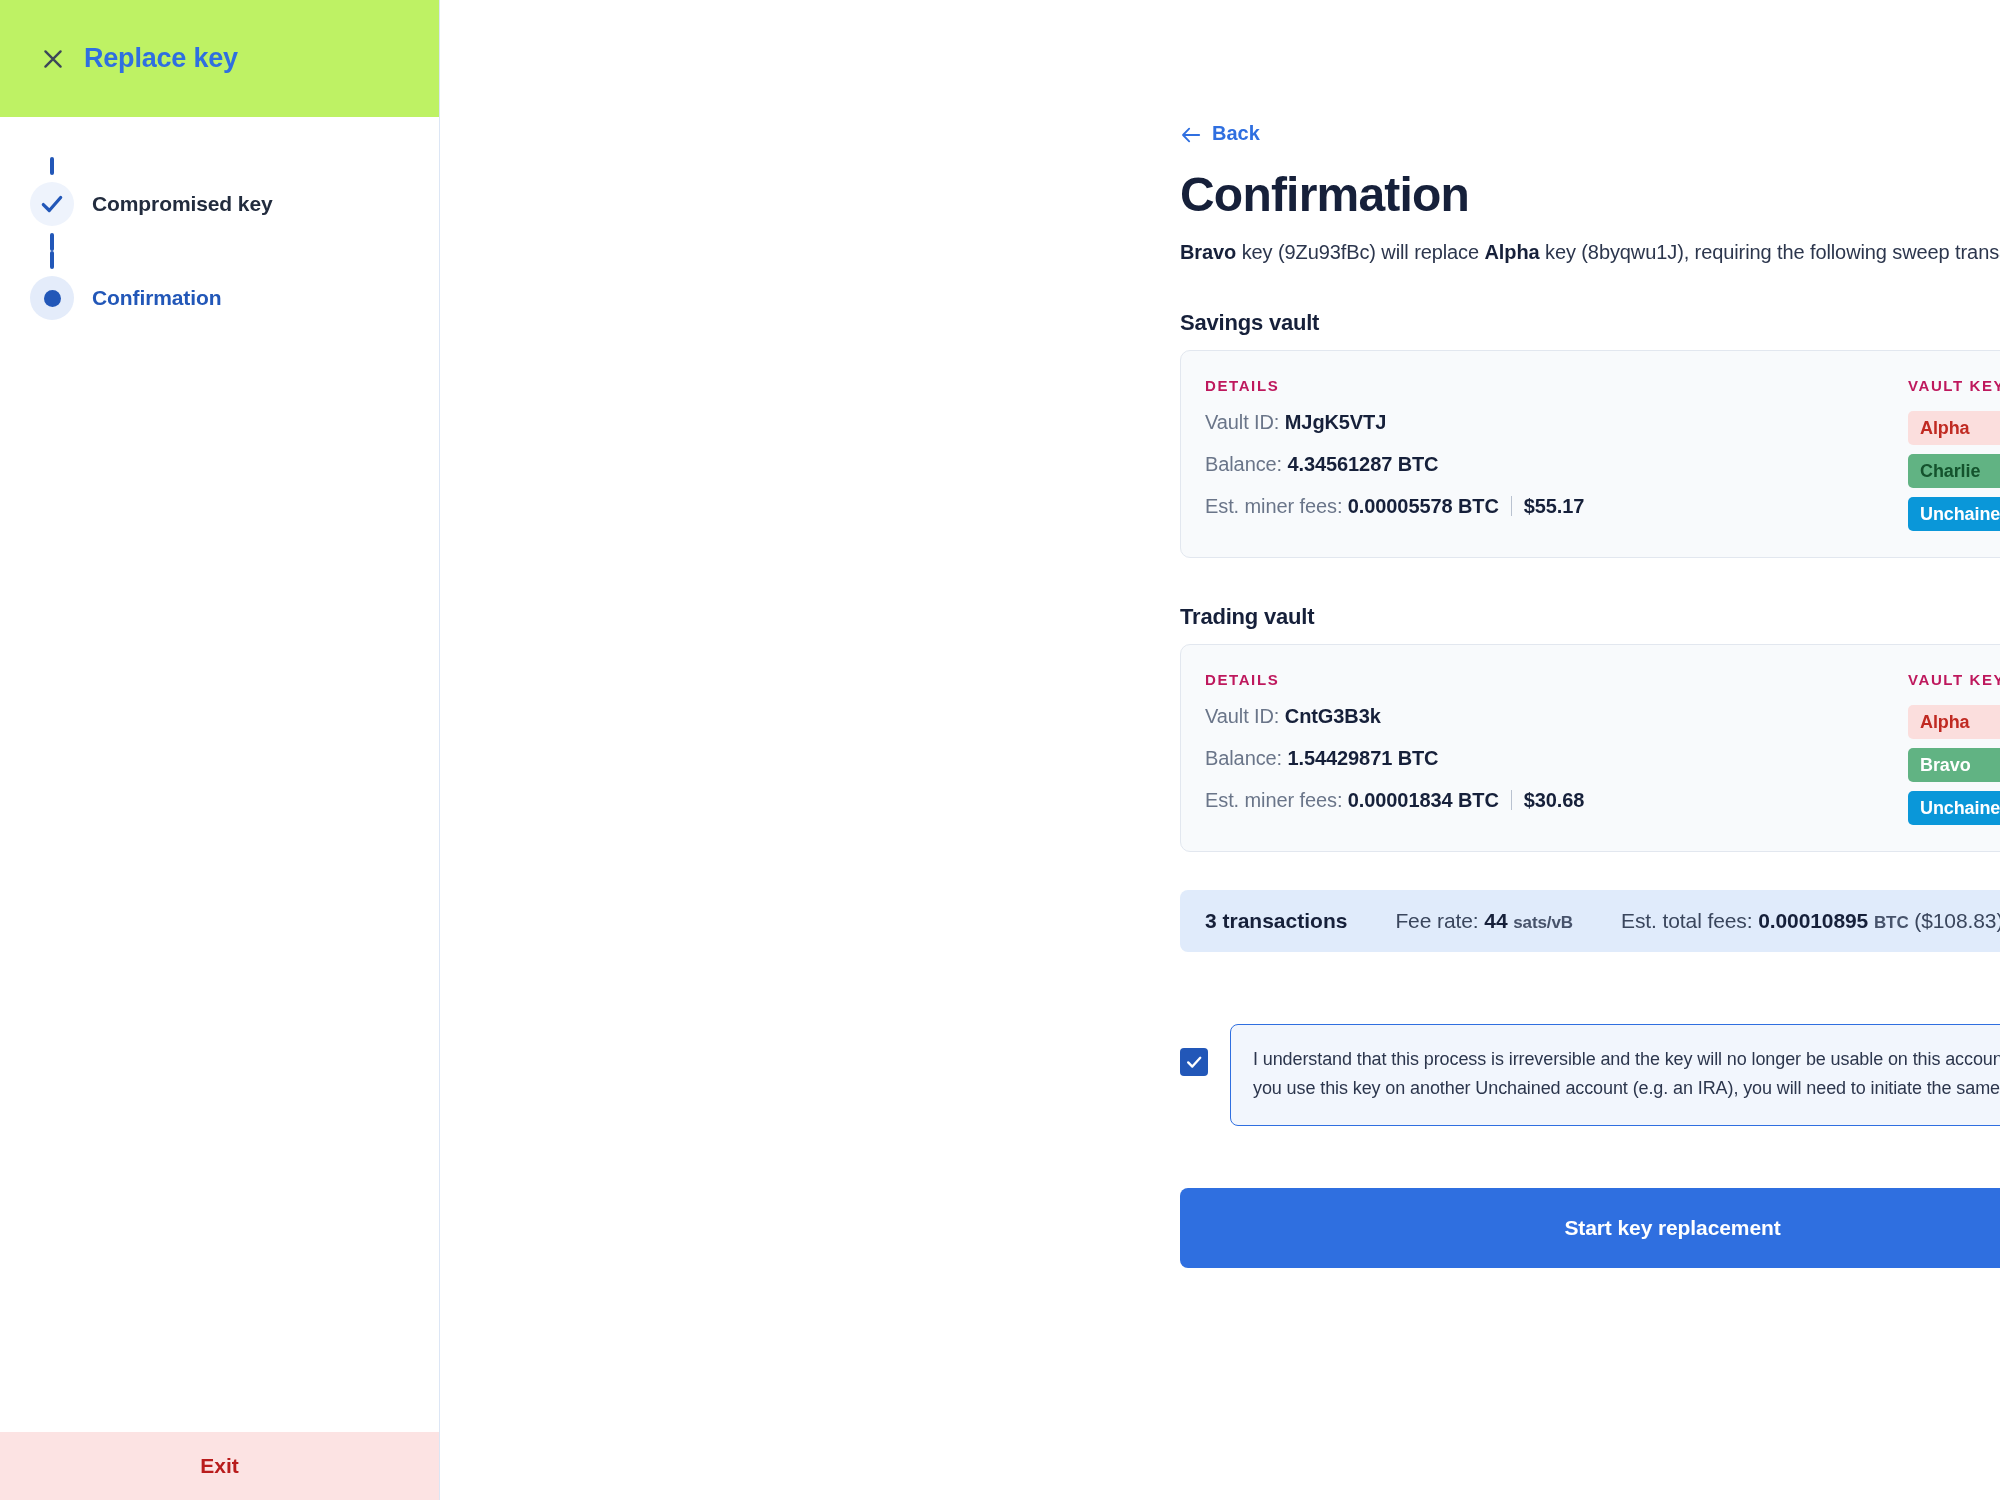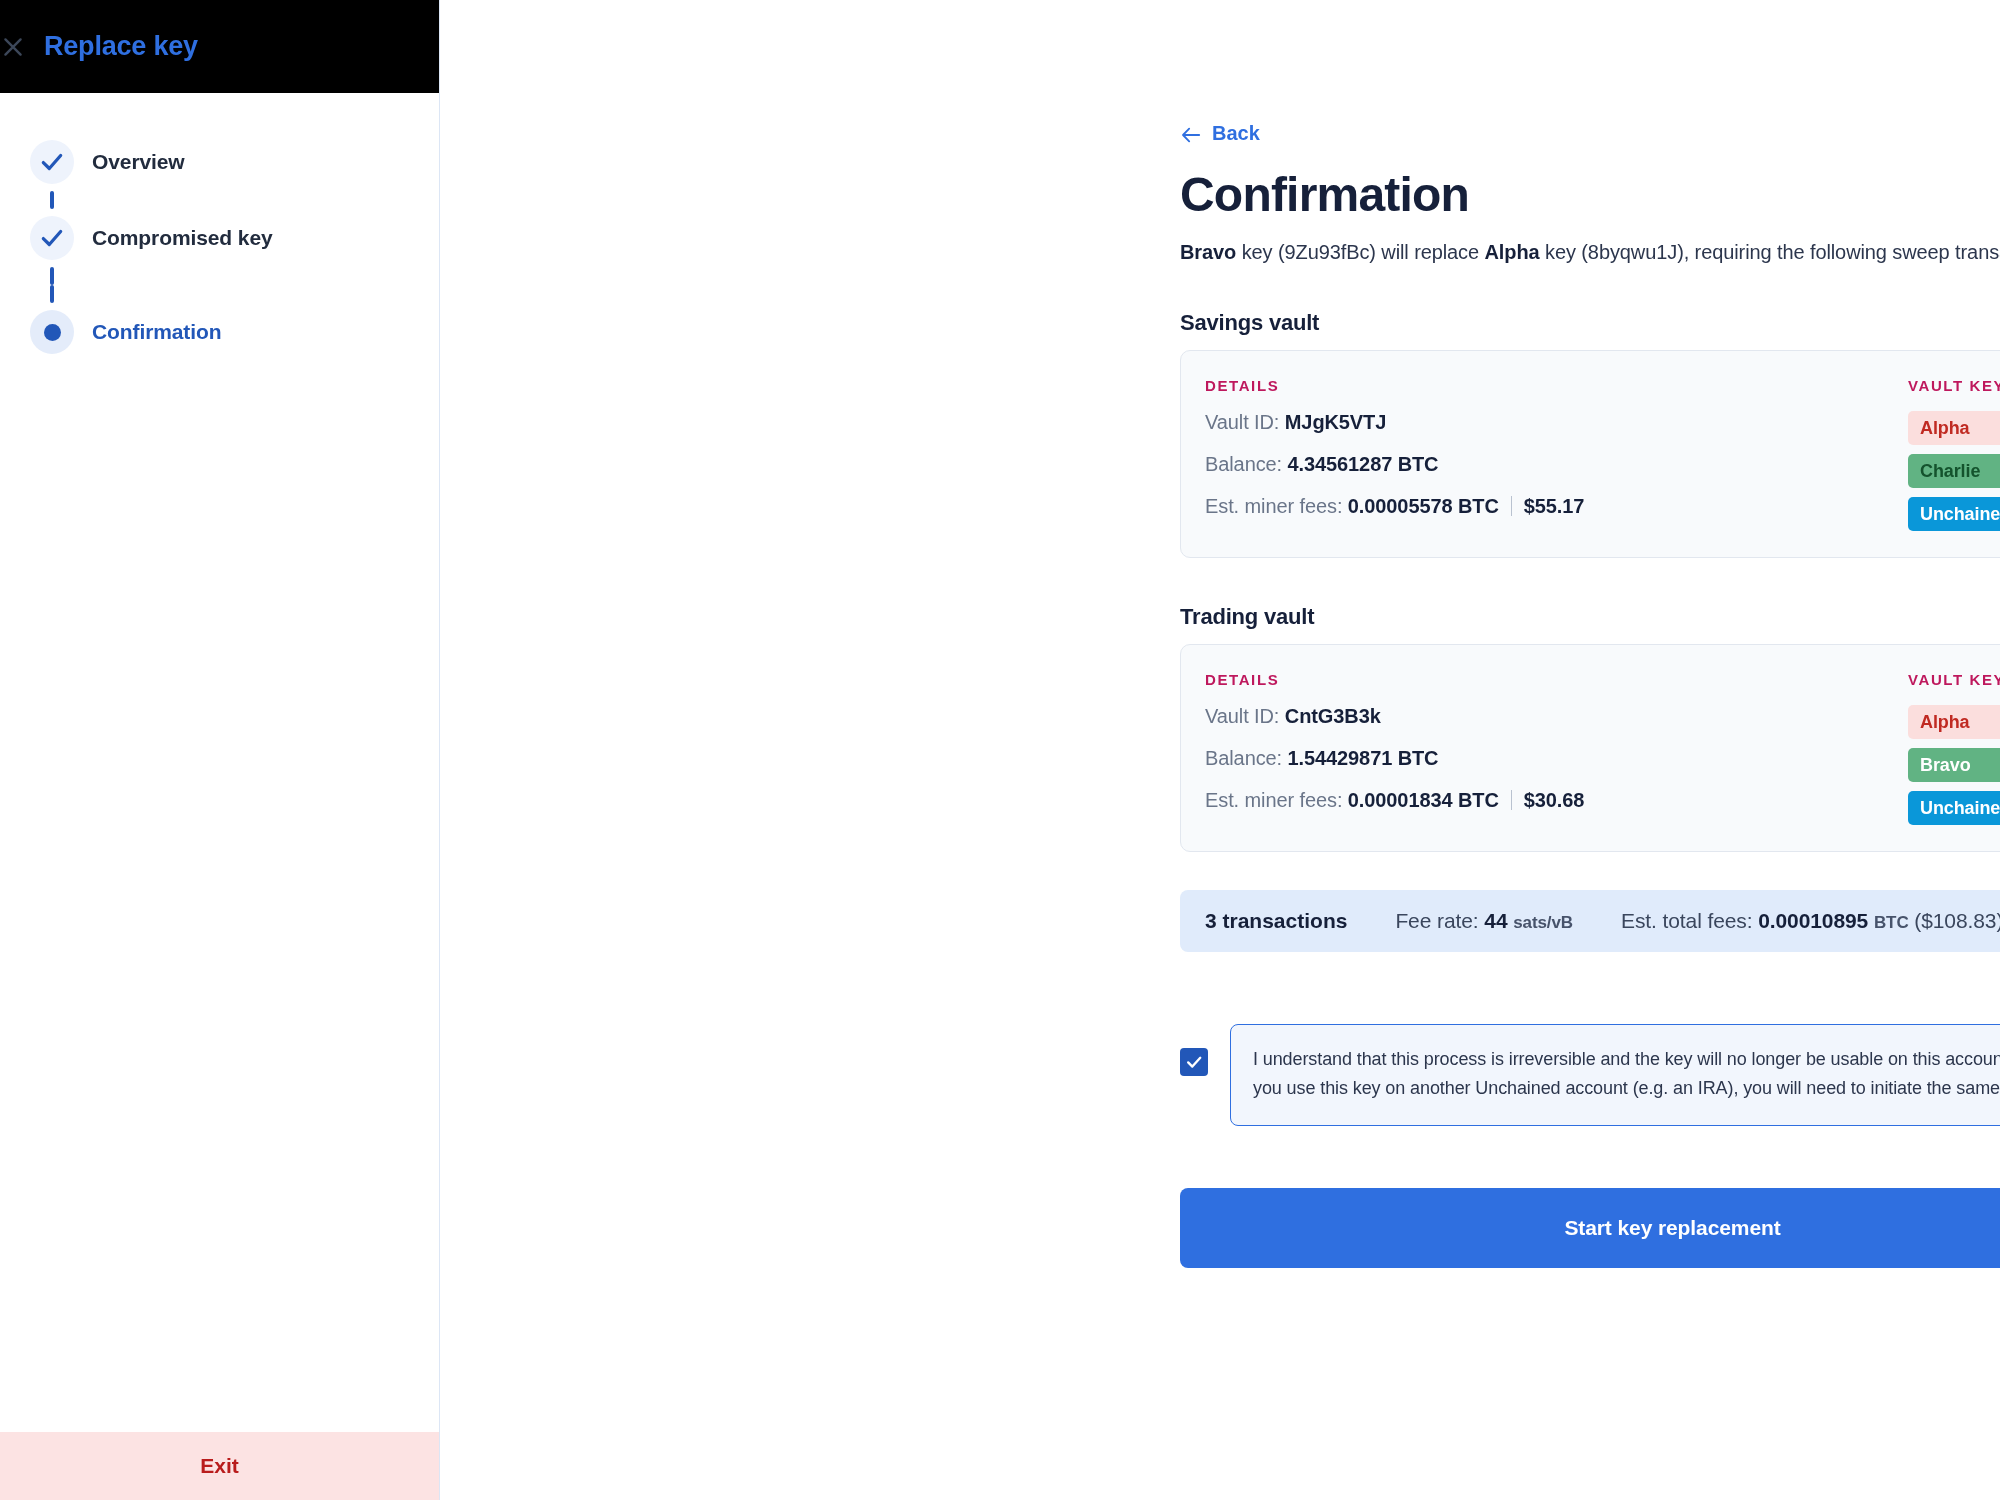--- a/index.html
+++ b/index.html
@@ -13,22 +13,23 @@
 
   
   .sidebar {
     width: 440px; height: 1500px;
     border-right: 1px solid #dce6f5;
     display: flex; flex-direction: column;
     position: relative; flex: none;
     background: #ffffff;
   }
   .sidebar-header {
-    height: 93px; background: #000000;
+    height: 117px; background: #bef264;
     display: flex; align-items: center; gap: 18px;
+    padding-left: 40px;
   }
   .close-icon { width: 26px; height: 26px; display: block; flex: none; cursor: pointer; }
   .sidebar-title {
     font-size: 27px; font-weight: bold; color: #2f6fe0;
     letter-spacing: -0.2px;
   }
   .steps { padding: 40px 0 0 0; }
   .step {
     display: flex; align-items: center; gap: 18px;
     padding-left: 30px; height: 58px;
@@ -158,28 +159,20 @@
   <aside class="sidebar">
     <div class="sidebar-header">
       <svg class="close-icon" viewBox="0 0 24 24">
         <path d="M5 5 L19 19 M19 5 L5 19" stroke="#3c4759" stroke-width="2.2" fill="none" stroke-linecap="round"></path>
       </svg>
       <span class="sidebar-title">Replace key</span>
     </div>
 
     <div class="steps">
 
-      <div class="step">
-        <span class="step-bullet">
-          <svg class="check-svg" viewBox="0 0 24 24">
-            <path d="M4 12.5 L9.5 18 L20 6" stroke="#2257b8" stroke-width="3" fill="none" stroke-linecap="round" stroke-linejoin="round"></path>
-          </svg>
-        </span>
-        <span class="step-label">Overview</span>
-      </div>
       <div class="connector">
           <i></i>
         </div>
 
       <div class="step">
         <span class="step-bullet">
           <svg class="check-svg" viewBox="0 0 24 24">
             <path d="M4 12.5 L9.5 18 L20 6" stroke="#2257b8" stroke-width="3" fill="none" stroke-linecap="round" stroke-linejoin="round"></path>
           </svg>
         </span>

